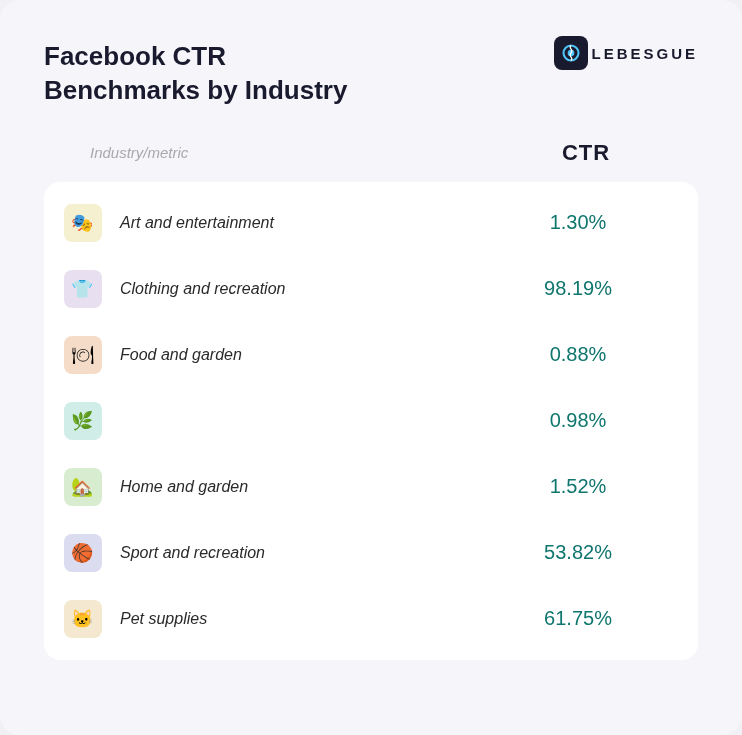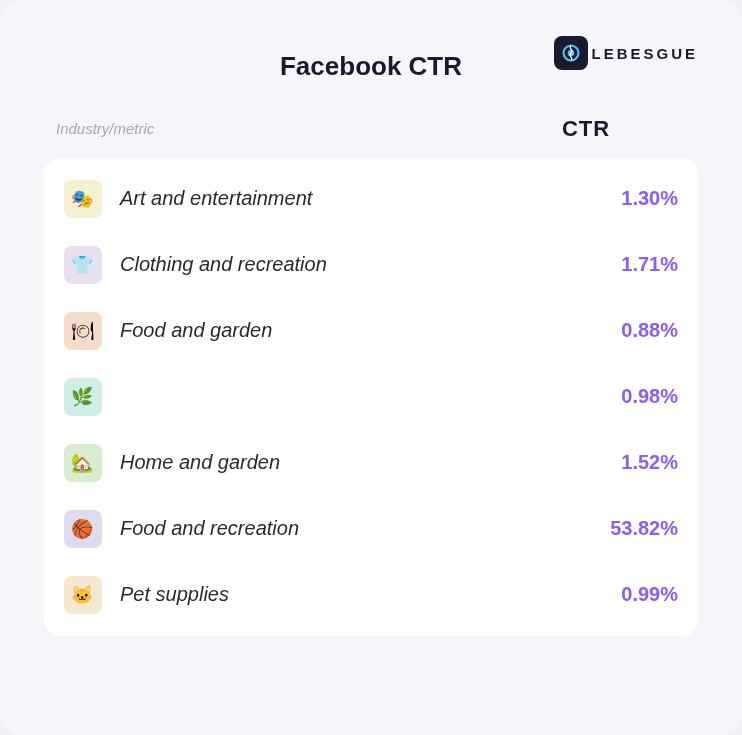--- a/index.html
+++ b/index.html
@@ -47,23 +47,21 @@
     }
 
     .logo-text {
       font-size: 15px;
       font-weight: 700;
       letter-spacing: 3px;
       color: #1a1a2e;
     }
 
     .title-block {
-      margin-top: 10px;
       margin-bottom: 32px;
-      text-align: center;
     }
 
     .title-block h1 {
       font-size: 26px;
       font-weight: 800;
       color: #1a1a2e;
       line-height: 1.3;
     }
 
     .table-wrapper {
@@ -71,20 +69,21 @@
     }
 
     .table-header {
       display: flex;
       align-items: center;
       padding: 0 12px 16px 12px;
     }
 
     .col-industry {
       flex: 1;
+      margin-left: 34px;
     }
 
     .col-ctr {
       width: 200px;
       text-align: center;
     }
 
     .header-industry-label {
       font-size: 15px;
       color: #aaa;
@@ -124,32 +123,32 @@
       height: 38px;
       border-radius: 8px;
       display: flex;
       align-items: center;
       justify-content: center;
       font-size: 18px;
       flex-shrink: 0;
     }
 
     .row-label {
-      font-size: 20px;
+      font-size: 16px;
       font-style: italic;
       color: #2a2a2a;
       font-weight: 400;
     }
 
     .row-ctr {
       width: 200px;
-      text-align: right;
+      text-align: center;
       font-size: 20px;
-      font-weight: 700;
-      color: #8b5cf6;
+      font-weight: 400;
+      color: #0f766e;
     }
 
     
     .bg-yellow   { background: #f5f0d0; }
     .bg-purple   { background: #e8e0f0; }
     .bg-orange   { background: #f5dcc8; }
     .bg-mint     { background: #d0ede8; }
     .bg-green    { background: #d8ecd0; }
     .bg-lavender { background: #dcdcf0; }
     .bg-peach    { background: #f5e8d0; }
@@ -166,20 +165,21 @@
         <circle cx="12" cy="12" r="4" fill="#4fc3f7"></circle>
         <path d="M12 3 C8 7, 16 7, 12 12 C8 17, 16 17, 12 21" stroke="#ffffff" stroke-width="1.5" fill="none"></path>
       </svg>
     </div>
     <span class="logo-text">LEBESGUE</span>
   </div>
 
   <div class="title-block">
     <h1>
       <span>Facebook CTR</span><br>
+      <span>Benchmarks by Industry</span>
     </h1>
   </div>
 
   <div class="table-wrapper">
     <div class="table-header">
       <div class="col-industry">
         <span class="header-industry-label">Industry/metric</span>
       </div>
       <div class="col-ctr">
         <span class="header-ctr-label">CTR</span>
@@ -193,21 +193,21 @@
         <div class="icon-box bg-yellow">🎭</div>
         <span class="row-label">Art and entertainment</span>
       </div>
       <div class="row-ctr">1.30%</div>
     </div>
         <div class="table-row">
       <div class="row-left">
         <div class="icon-box bg-purple">👕</div>
         <span class="row-label">Clothing and recreation</span>
       </div>
-      <div class="row-ctr">1.71%</div>
+      <div class="row-ctr">98.19%</div>
     </div>
         <div class="table-row">
       <div class="row-left">
         <div class="icon-box bg-orange">🍽</div>
         <span class="row-label">Food and garden</span>
       </div>
       <div class="row-ctr">0.88%</div>
     </div>
         <div class="table-row">
       <div class="row-left">
@@ -218,27 +218,27 @@
         <div class="table-row">
       <div class="row-left">
         <div class="icon-box bg-green">🏡</div>
         <span class="row-label">Home and garden</span>
       </div>
       <div class="row-ctr">1.52%</div>
     </div>
         <div class="table-row">
       <div class="row-left">
         <div class="icon-box bg-lavender">🏀</div>
-        <span class="row-label">Food and recreation</span>
+        <span class="row-label">Sport and recreation</span>
       </div>
       <div class="row-ctr">53.82%</div>
     </div>
         <div class="table-row">
       <div class="row-left">
         <div class="icon-box bg-peach">🐱</div>
         <span class="row-label">Pet supplies</span>
       </div>
-      <div class="row-ctr">0.99%</div>
+      <div class="row-ctr">61.75%</div>
     </div>
       </div>
   </div>
 
 </div>
 
 </body></html>

